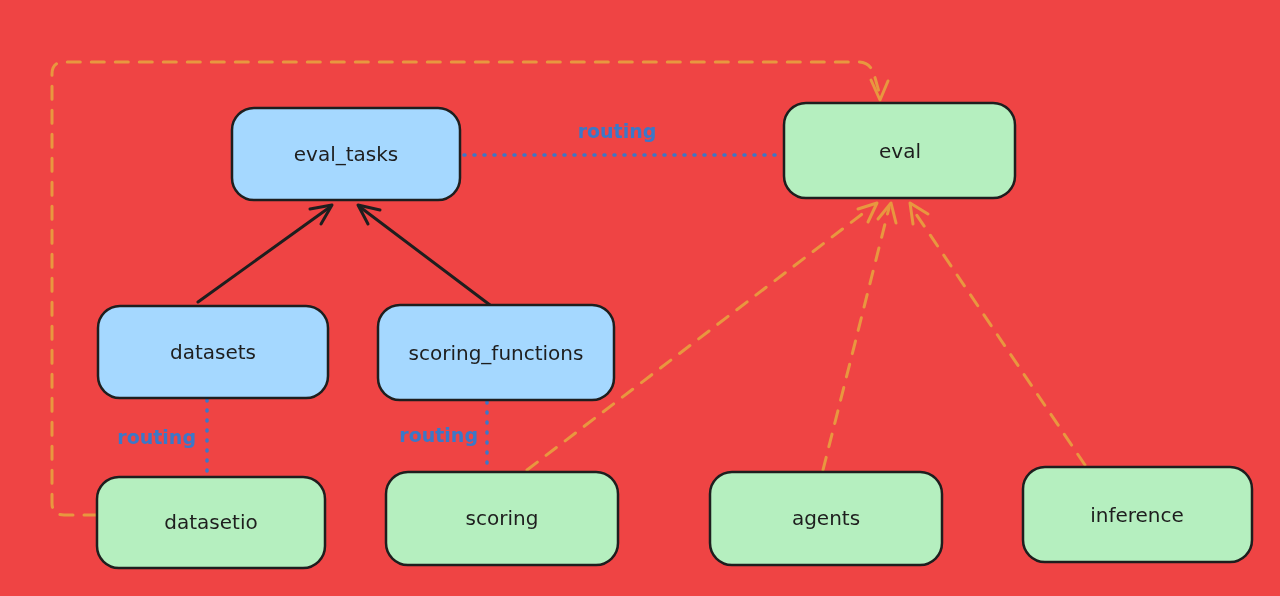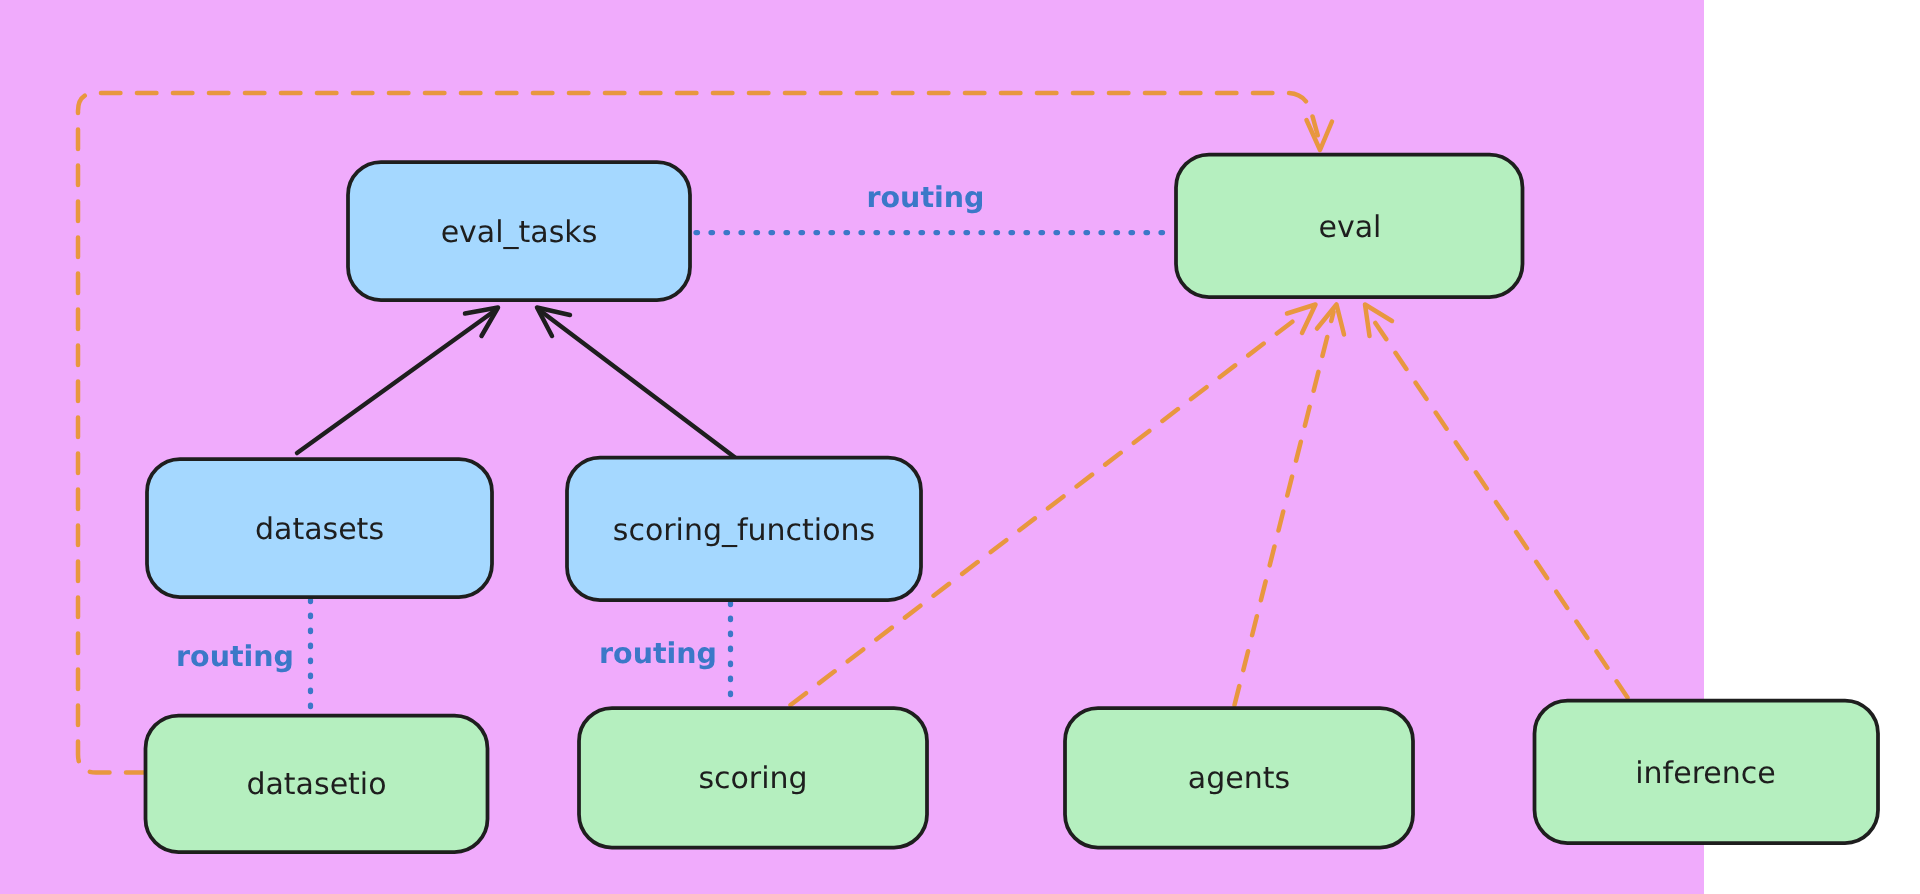--- a/index.html
+++ b/index.html
@@ -6,23 +6,23 @@
     margin: 0;
     padding: 0;
     background: #ffffff;
     width: 1280px;
     height: 596px;
     overflow: hidden;
     font-family: "DejaVu Sans", sans-serif;
   }
   .canvas-wrap {
     position: relative;
-    width: 1136px;
+    width: 1280px;
     height: 596px;
-    background: #f0abfc;
+    background: #ef4444;
   }
   svg { display: block; }
   .node-rect {
     stroke: #1e1e1e;
     stroke-width: 2.5;
   }
   .node-rect.blue  { fill: #a5d8ff; }
   .node-rect.green { fill: #b5efbf; }
   .node-label {
     fill: #1e1e1e;

